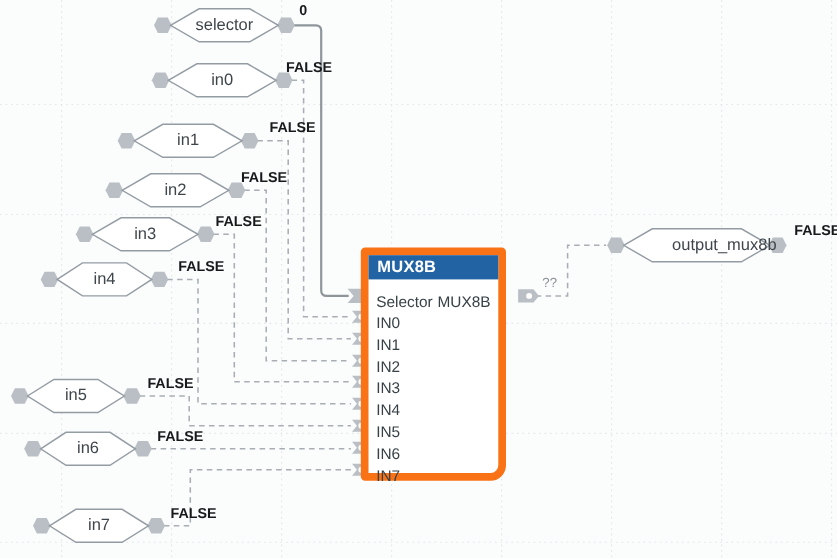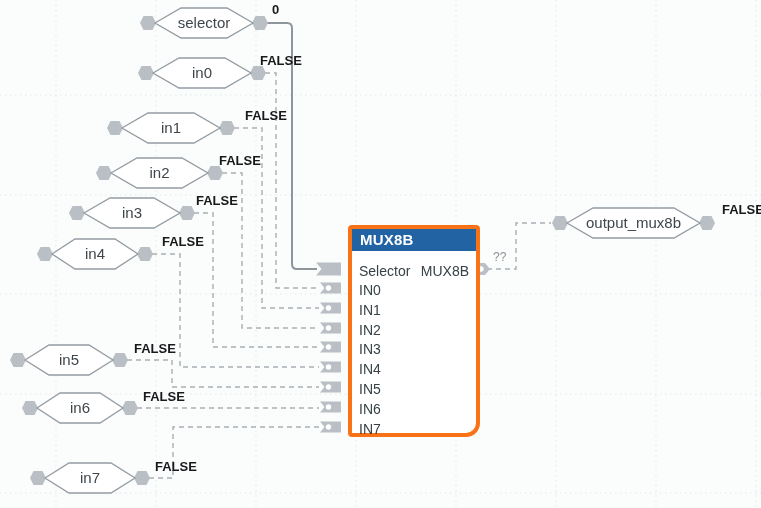--- a/index.html
+++ b/index.html
@@ -12,23 +12,23 @@
   .tag-label{
     position:absolute;text-align:center;font-size:15px;color:#3f464b;
     height:30px;line-height:30px;white-space:nowrap;pointer-events:none;
   }
   .value-label{
     position:absolute;font-size:13px;font-weight:bold;color:#17191b;
     white-space:nowrap;pointer-events:none;
   }
   .q-label{position:absolute;font-size:12px;color:#8a9196;font-weight:normal;}
   .block{
-    position:absolute;left:348px;top:225px;width:132px;height:212px;
+    position:absolute;left:328px;top:225px;width:132px;height:212px;
     box-sizing:border-box;background:#ffffff;
-    border:4px solid #f97316;border-radius:4px 4px 14px 4px;
+    border:7px solid #f97316;border-radius:4px 4px 14px 4px;
   }
   .block-header{
     height:22px;background:#2263a4;color:#ffffff;font-weight:bold;
     font-size:15px;line-height:22px;padding-left:8px;
     letter-spacing:.2px;
   }
   .pin-label{
     position:absolute;left:7px;font-size:14px;color:#374146;
     height:20px;line-height:20px;white-space:nowrap;
   }
@@ -145,16 +145,16 @@
       <div class="tag-label" style="left: 84px; top: 198px; width: 96px;">in3</div>
       <div class="value-label" style="left: 196px; top: 193px;">FALSE</div>
       <div class="tag-label" style="left: 52px; top: 239px; width: 86px;">in4</div>
       <div class="value-label" style="left: 162px; top: 234px;">FALSE</div>
       <div class="tag-label" style="left: 25px; top: 345px; width: 88px;">in5</div>
       <div class="value-label" style="left: 134px; top: 341px;">FALSE</div>
       <div class="tag-label" style="left: 37px; top: 393px; width: 86px;">in6</div>
       <div class="value-label" style="left: 143px; top: 389px;">FALSE</div>
       <div class="tag-label" style="left: 45px; top: 463px; width: 90px;">in7</div>
       <div class="value-label" style="left: 155px; top: 459px;">FALSE</div>
-      <div class="tag-label" style="left: 567px; top: 208px; width: 133px;">output_mux8b</div>
+      <div class="tag-label" style="left: 592px; top: 208px; width: 133px;">output_mux8b</div>
       <div class="value-label" style="left: 722px; top: 202px;">FALSE</div>
     </div>
 </div>
 
 </body></html>

